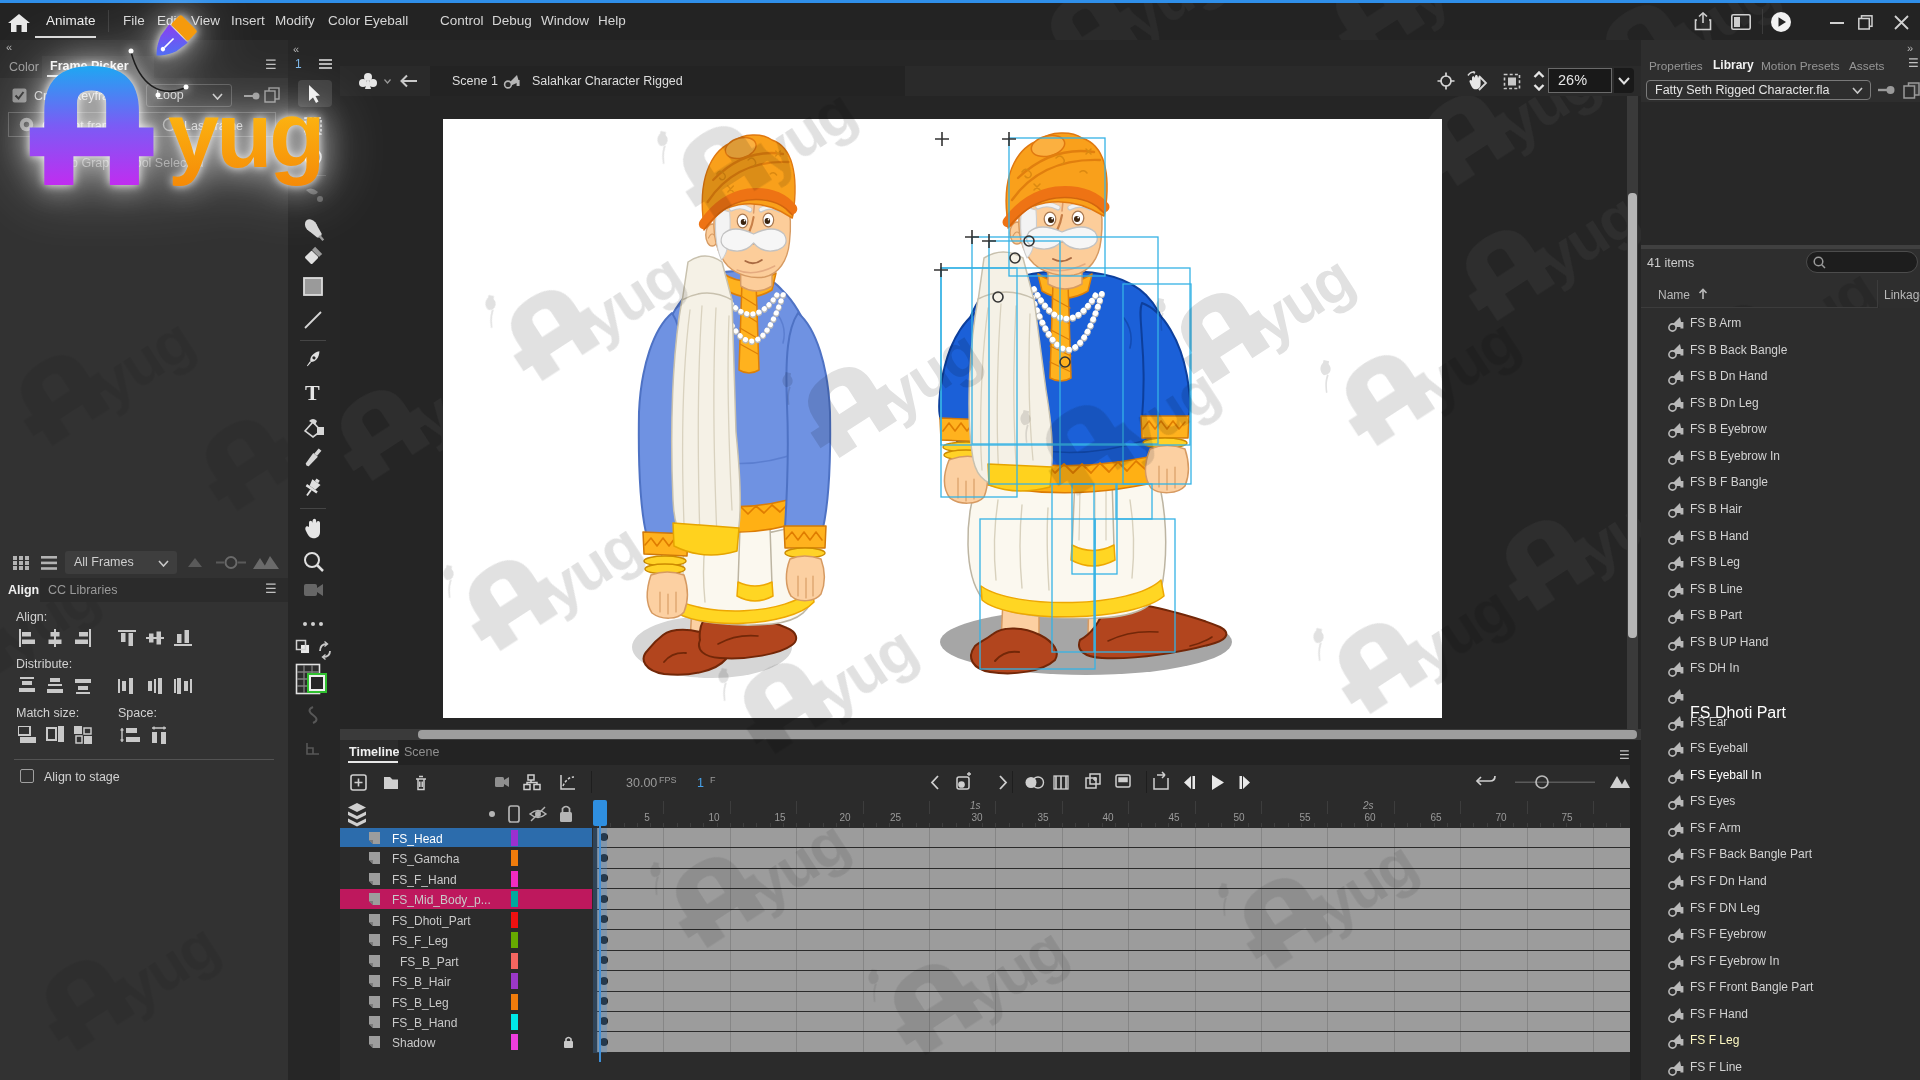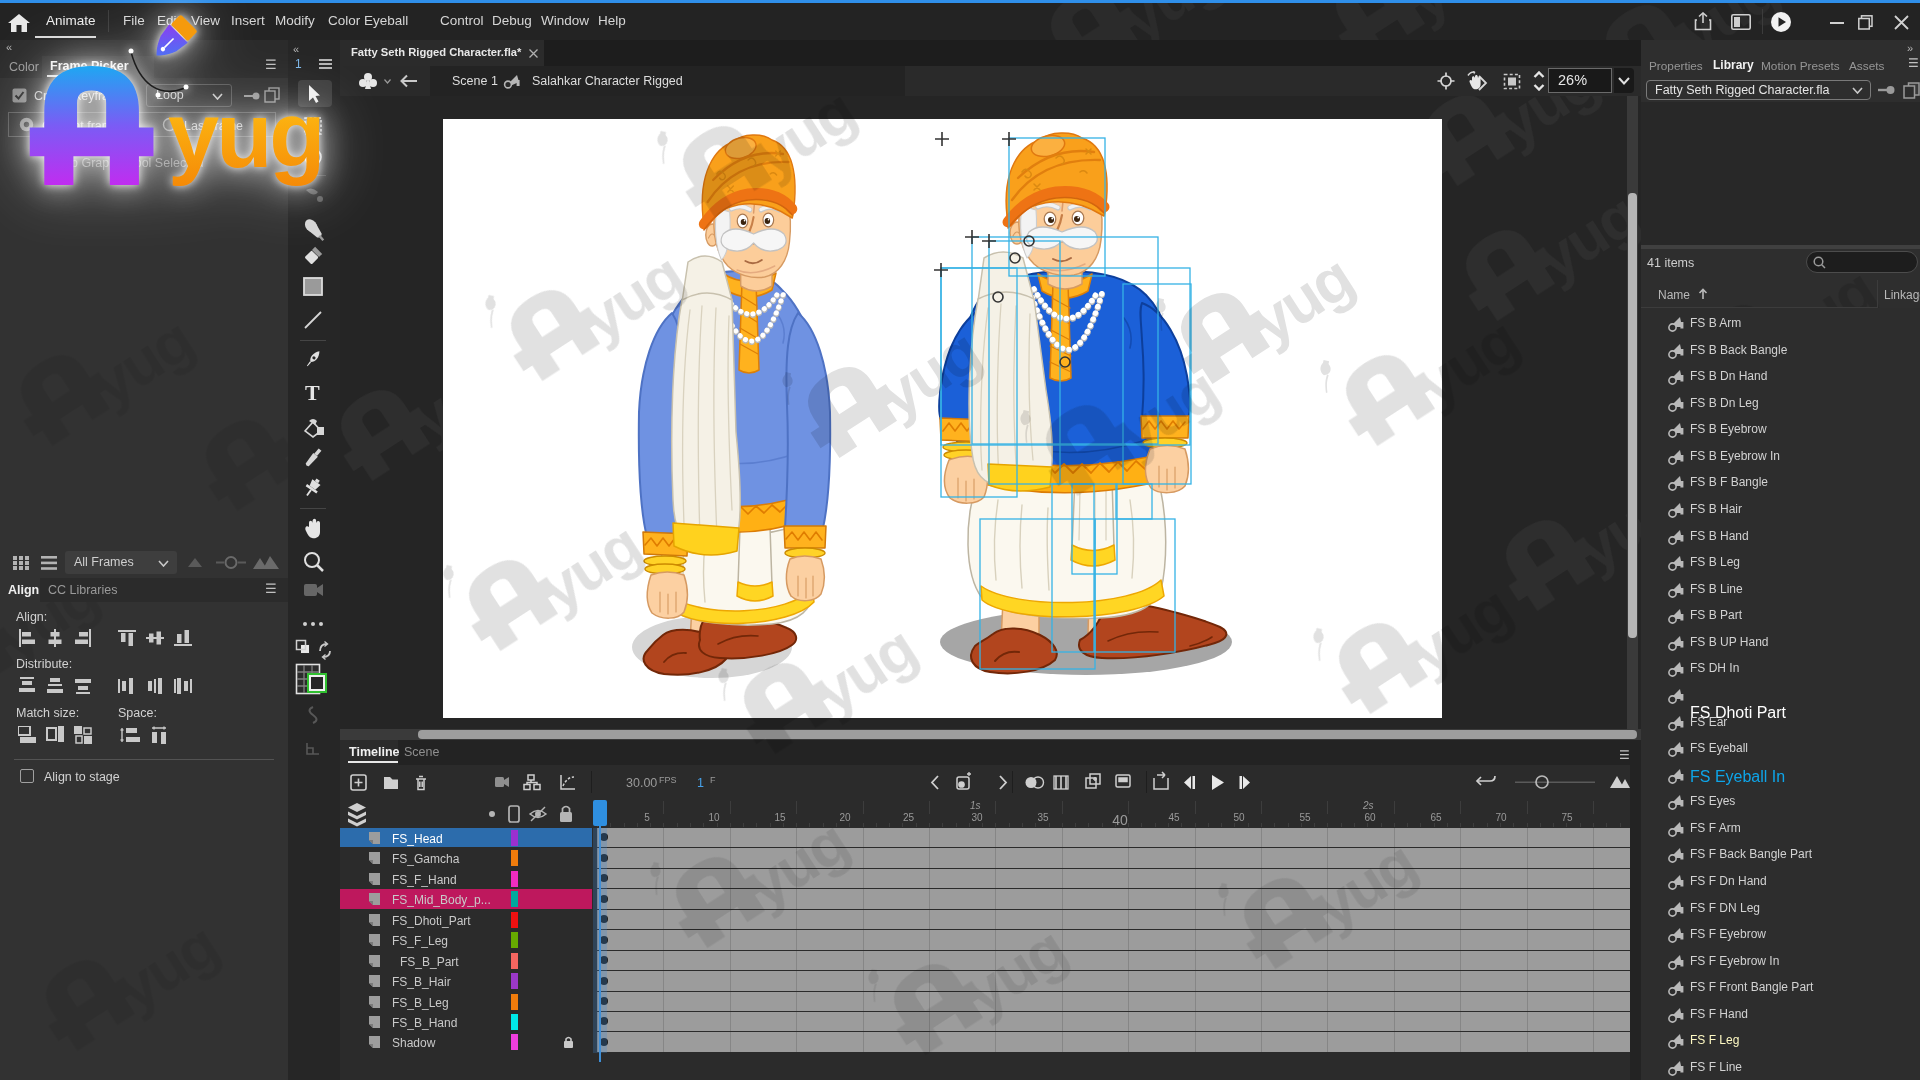--- a/index.html
+++ b/index.html
@@ -367,27 +367,20 @@
       <rect x="0" y="0" width="20" height="20" fill="#30c030"></rect>
       <rect x="3" y="3" width="14" height="14" fill="#262626" stroke="#f0f0f0" stroke-width="2"></rect>
     </g>
     <g opacity="0.3">
           <path d="M25,667 q-7,3 0,8 q7,5 0,8" stroke="#c9c9c9" stroke-width="2" fill="none"></path>
         </g>
     <g opacity="0.3">
           <path d="M19,703 L19,714 L31,714 M19,708 L25,708 L25,714" stroke="#c9c9c9" stroke-width="1.6" fill="none"></path>
         </g>
    </svg>
-  </div>
-  <div class="abs" id="tabbar">
-    <div class="abs" style="left:0;top:0;width:204px;height:26px;background:#2b2b2b"></div>
-    <span class="abs" style="left:11px;top:6px;font-size:11.2px;color:#e8e8e8;font-weight:600">Fatty Seth Rigged Character.fla*</span>
-    <svg class="abs" style="left:189px;top:9px" width="9" height="9" viewBox="0 0 9 9">
-        <path d="M0.5,0.5 L8.5,8.5 M8.5,0.5 L0.5,8.5" stroke="#b0b0b0" stroke-width="1.3"></path>
-      </svg>
   </div>
   <div class="abs" id="editbar">
     <svg class="abs" style="left:18px;top:6px" width="20" height="19" viewBox="0 0 20 19" fill="#e6e6e6">
       <circle cx="10" cy="5" r="4"></circle>
         <circle cx="5" cy="11" r="4"></circle>
         <circle cx="15" cy="11" r="4"></circle>
       <path d="M9,9 L11,9 L13,17 L7,17 Z"></path>
     </svg>
     <svg class="abs" style="left:44px;top:13px" width="7" height="5" viewBox="0 0 7 5">
         <path d="M0.5,0.5 L3.5,4 L6.5,0.5" stroke="#9a9a9a" stroke-width="1.2" fill="none"></path>
@@ -739,24 +732,24 @@
       <div class="abs" style="left:669px;top:2px;width:1px;height:13px;background:#3d3d3d"></div>
       <div class="abs" style="left:735px;top:2px;width:1px;height:13px;background:#3d3d3d"></div>
       <div class="abs" style="left:802px;top:2px;width:1px;height:13px;background:#3d3d3d"></div>
       <div class="abs" style="left:868px;top:2px;width:1px;height:13px;background:#3d3d3d"></div>
       <div class="abs" style="left:935px;top:2px;width:1px;height:13px;background:#3d3d3d"></div>
       <div class="abs" style="left:1001px;top:2px;width:1px;height:13px;background:#3d3d3d"></div>
       <span class="abs" style="left:47px;top:13px;width:16px;text-align:center;font-size:10px;color:#9a9a9a">5</span>
       <span class="abs" style="left:114px;top:13px;width:16px;text-align:center;font-size:10px;color:#9a9a9a">10</span>
       <span class="abs" style="left:180px;top:13px;width:16px;text-align:center;font-size:10px;color:#9a9a9a">15</span>
       <span class="abs" style="left:245px;top:13px;width:16px;text-align:center;font-size:10px;color:#9a9a9a">20</span>
-      <span class="abs" style="left:306px;top:13px;width:16px;text-align:right;font-size:10px;color:#9a9a9a">25</span>
+      <span class="abs" style="left:298px;top:13px;width:16px;text-align:left;font-size:10px;color:#9a9a9a">25</span>
       <span class="abs" style="left:377px;top:13px;width:16px;text-align:center;font-size:10px;color:#9a9a9a">30</span>
       <span class="abs" style="left:443px;top:13px;width:16px;text-align:center;font-size:10px;color:#9a9a9a">35</span>
-      <span class="abs" style="left:520px;top:13px;width:16px;text-align:center;font-size:14px;color:#9a9a9a">40</span>
+      <span class="abs" style="left:508px;top:13px;width:16px;text-align:center;font-size:10px;color:#9a9a9a">40</span>
       <span class="abs" style="left:574px;top:13px;width:16px;text-align:center;font-size:10px;color:#9a9a9a">45</span>
       <span class="abs" style="left:639px;top:13px;width:16px;text-align:center;font-size:10px;color:#9a9a9a">50</span>
       <span class="abs" style="left:705px;top:13px;width:16px;text-align:center;font-size:10px;color:#9a9a9a">55</span>
       <span class="abs" style="left:770px;top:13px;width:16px;text-align:center;font-size:10px;color:#9a9a9a">60</span>
       <span class="abs" style="left:836px;top:13px;width:16px;text-align:center;font-size:10px;color:#9a9a9a">65</span>
       <span class="abs" style="left:901px;top:13px;width:16px;text-align:center;font-size:10px;color:#9a9a9a">70</span>
       <span class="abs" style="left:967px;top:13px;width:16px;text-align:center;font-size:10px;color:#9a9a9a">75</span>
       <span class="abs" style="left:378px;top:1px;font-size:10px;font-style:italic;color:#9a9a9a">1s</span>
       <span class="abs" style="left:771px;top:1px;font-size:10px;font-style:italic;color:#9a9a9a">2s</span>
     </div>
@@ -1112,21 +1105,21 @@
           <path d="M2,11 L12,1 L14,11 Z" fill="#b9b9b9"></path>
           <circle cx="4.5" cy="11.5" r="3.6" fill="#2d2d2d" stroke="#b9b9b9" stroke-width="1.6"></circle>
           <rect x="12.4" y="6" width="3" height="6.5" fill="#b9b9b9"></rect>
         </svg>
       <span class="abs" style="left:49px;top:433px;font-size:12px;color:#d2d2d2">FS Eyeball</span>
       <svg class="abs" style="left:27px;top:460px" width="17" height="16" viewBox="0 0 17 16">
           <path d="M2,11 L12,1 L14,11 Z" fill="#b9b9b9"></path>
           <circle cx="4.5" cy="11.5" r="3.6" fill="#2d2d2d" stroke="#b9b9b9" stroke-width="1.6"></circle>
           <rect x="12.4" y="6" width="3" height="6.5" fill="#b9b9b9"></rect>
         </svg>
-      <span class="abs" style="left:49px;top:460px;font-size:16px;color:#0ea5e9">FS Eyeball In</span>
+      <span class="abs" style="left:49px;top:460px;font-size:12px;color:#ffffff">FS Eyeball In</span>
       <svg class="abs" style="left:27px;top:486px" width="17" height="16" viewBox="0 0 17 16">
           <path d="M2,11 L12,1 L14,11 Z" fill="#b9b9b9"></path>
           <circle cx="4.5" cy="11.5" r="3.6" fill="#2d2d2d" stroke="#b9b9b9" stroke-width="1.6"></circle>
           <rect x="12.4" y="6" width="3" height="6.5" fill="#b9b9b9"></rect>
         </svg>
       <span class="abs" style="left:49px;top:486px;font-size:12px;color:#d2d2d2">FS Eyes</span>
       <svg class="abs" style="left:27px;top:513px" width="17" height="16" viewBox="0 0 17 16">
           <path d="M2,11 L12,1 L14,11 Z" fill="#b9b9b9"></path>
           <circle cx="4.5" cy="11.5" r="3.6" fill="#2d2d2d" stroke="#b9b9b9" stroke-width="1.6"></circle>
           <rect x="12.4" y="6" width="3" height="6.5" fill="#b9b9b9"></rect>

